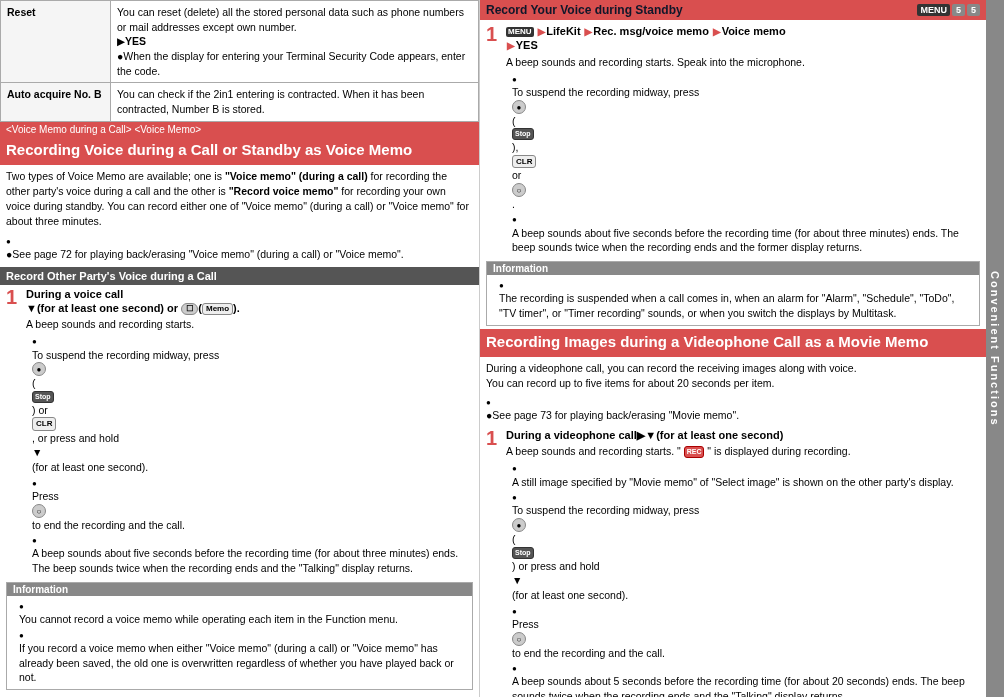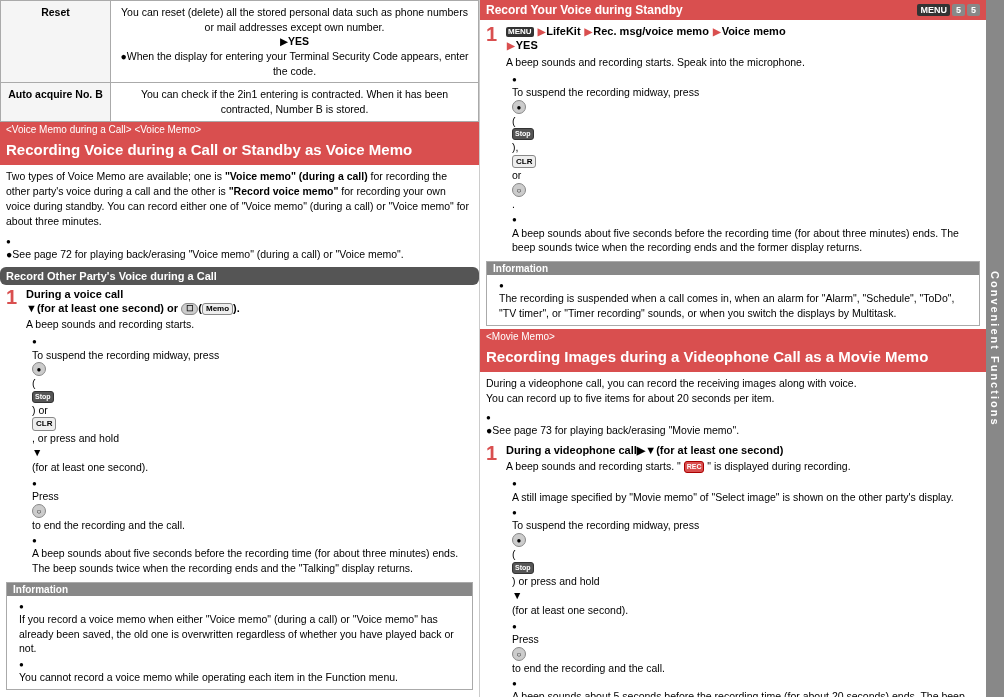--- a/index.html
+++ b/index.html
@@ -29,21 +29,20 @@
       flex-direction: column;
       overflow: hidden;
       position: relative;
     }
 
     
     .info-table {
       width: 100%;
       border-collapse: collapse;
       border: 1px solid #aaa;
-      text-align: center;
     }
     .info-table td {
       border: 1px solid #aaa;
       padding: 4px 6px;
       vertical-align: top;
       font-size: 10.5px;
       line-height: 1.4;
     }
     .info-table td:first-child {
       font-weight: bold;
@@ -68,21 +67,20 @@
       line-height: 1.2;
     }
 
     .subsection-title-bar {
       background: #555;
       color: #fff;
       font-size: 11px;
       font-weight: bold;
       padding: 3px 6px;
       margin-top: 4px;
-      border-radius: 6px;
     }
 
     .body-text {
       font-size: 10.5px;
       line-height: 1.45;
       padding: 4px 6px;
     }
 
     .step-container {
       display: flex;
@@ -313,32 +311,32 @@
       <div class="body-text" style="padding:2px 0;">A beep sounds and recording starts.</div>
       <div class="bullet-item">To suspend the recording midway, press <span class="circle-btn">●</span>(<span class="stop-icon">Stop</span>) or <span class="key-icon">CLR</span>, or press and hold <span>▼</span>(for at least one second).</div>
       <div class="bullet-item">Press <span class="circle-btn">○</span> to end the recording and the call.</div>
       <div class="bullet-item">A beep sounds about five seconds before the recording time (for about three minutes) ends. The beep sounds twice when the recording ends and the "Talking" display returns.</div>
     </div>
   </div>
 
   <div class="info-box">
     <div class="info-box-header">Information</div>
     <div class="info-box-content">
+      <div class="bullet-item">You cannot record a voice memo while operating each item in the Function menu.</div>
       <div class="bullet-item">If you record a voice memo when either "Voice memo" (during a call) or "Voice memo" has already been saved, the old one is overwritten regardless of whether you have played back or not.</div>
-      <div class="bullet-item">You cannot record a voice memo while operating each item in the Function menu.</div>
     </div>
   </div>
 </div>
 
 <div class="right-panel">
   <div class="right-inner">
     <div class="right-content">
 
       <div style="display:flex; align-items:center; background:#d94f4f; padding:3px 6px;">
-        <span style="color:#ffffff; font-size:12px; font-weight:bold; flex:1;">Record Your Voice during Standby</span>
+        <span style="color:#0f172a; font-size:12px; font-weight:bold; flex:1;">Record Your Voice during Standby</span>
         <span style="display:inline-flex; gap:2px; align-items:center;">
           <span style="background:#333; color:#fff; font-size:9px; padding:1px 3px; border-radius:2px; font-weight:bold;">MENU</span>
           <span style="background:#888; color:#fff; font-size:9px; padding:1px 4px; border-radius:2px; font-weight:bold;">5</span>
           <span style="background:#888; color:#fff; font-size:9px; padding:1px 4px; border-radius:2px; font-weight:bold;">5</span>
         </span>
       </div>
 
       <div class="step-container" style="padding-top:4px;">
         <div class="step-number">1</div>
         <div class="step-content">
@@ -355,21 +353,20 @@
         </div>
       </div>
 
       <div class="info-box">
         <div class="info-box-header">Information</div>
         <div class="info-box-content">
           <div class="bullet-item">The recording is suspended when a call comes in, when an alarm for "Alarm", "Schedule", "ToDo", "TV timer", or "Timer recording" sounds, or when you switch the displays by Multitask.</div>
         </div>
       </div>
 
-      <div class="breadcrumb-header">&lt;Movie Memo&gt;</div>
       <div class="section-title">Recording Images during a Videophone Call as a Movie Memo</div>
 
       <div class="body-text">
         During a videophone call, you can record the receiving images along with voice.<br>
         You can record up to five items for about 20 seconds per item.
       </div>
       <div class="bullet-item">●See page 73 for playing back/erasing "Movie memo".</div>
 
       <div class="step-container" style="padding-top:4px;">
         <div class="step-number">1</div>

